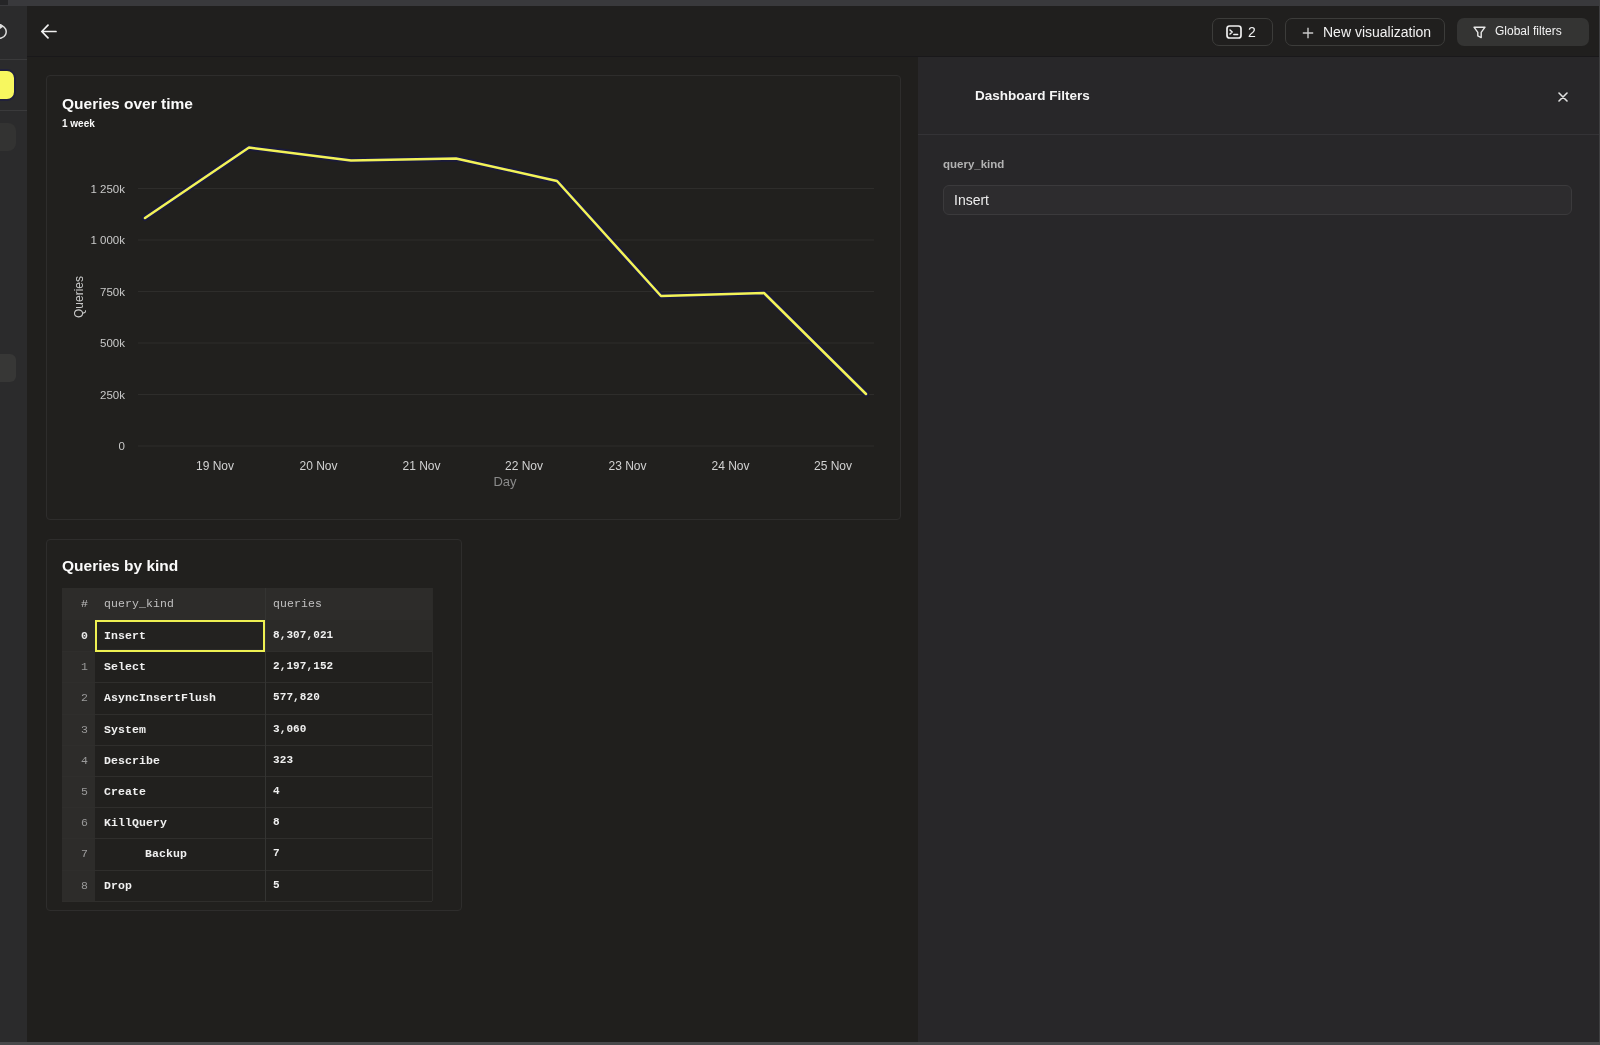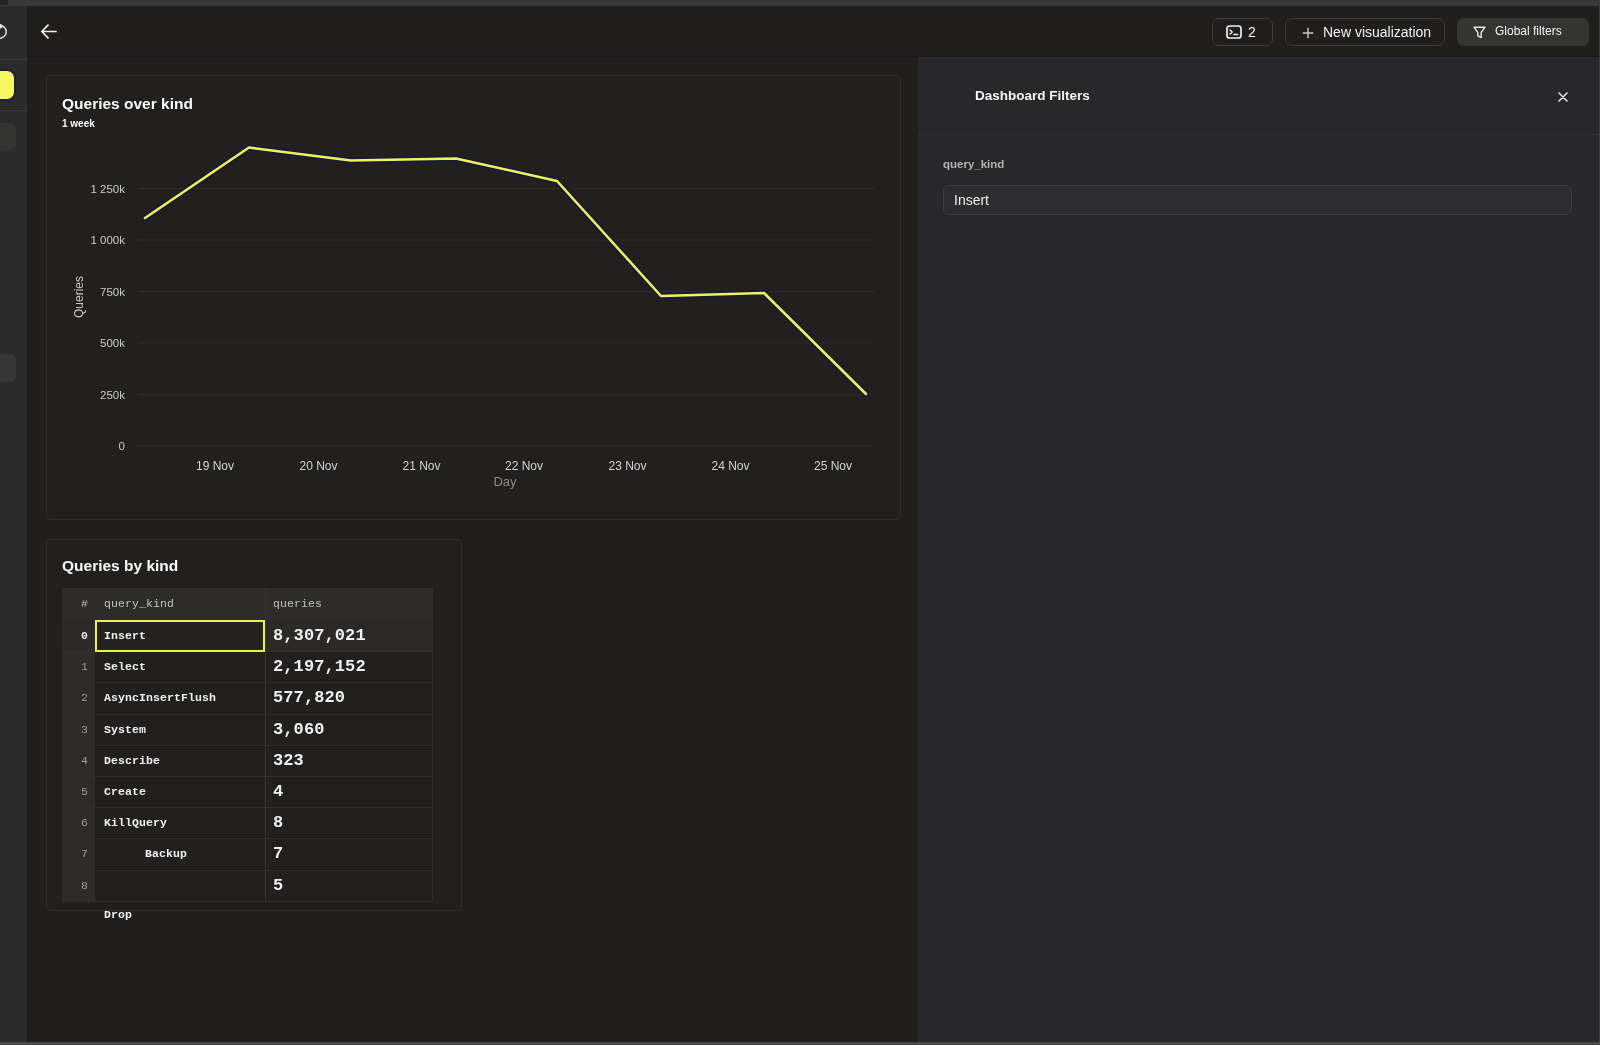--- a/index.html
+++ b/index.html
@@ -3,21 +3,21 @@
 <meta charset="utf-8">
 <style>
   * { margin:0; padding:0; box-sizing:border-box; }
   html,body { width:1600px; height:1045px; overflow:hidden; background:#201f1d;
     font-family:"Liberation Sans", sans-serif; }
   .abs { position:absolute; }
   .idx { left:6px; width:33px; height:31.2px; line-height:31.2px; font-size:11.5px;
          color:#9a9a9a; text-align:center; }
   .k   { left:42px; height:31.2px; line-height:31.2px; font-size:11.5px;
          font-weight:bold; color:#f0f0f0; letter-spacing:0.1px; }
-  .q   { left:211px; height:31.2px; line-height:31.2px; font-size:17px;
+  .q   { left:211px; height:31.2px; line-height:31.2px; font-size:11px;
          font-weight:bold; color:#f0f0f0; letter-spacing:0.1px; }
 </style>
 </head>
 <body>
 
 <div class="abs" style="left:0;top:0;width:1600px;height:6px;background:#39393c;"></div>
 <div class="abs" style="left:0;top:0;width:8px;height:5px;background:#252527;"></div>
 
 <div class="abs" style="left:0;top:6px;width:27px;height:1037px;background:#2b2b2c;overflow:hidden;">
 
@@ -58,21 +58,21 @@
     <svg class="abs" style="left:16px;top:8px;" width="13" height="13" viewBox="0 0 13 13">      
         <path d="M 1 1.2 H 12 L 8.2 6.4 V 11.6 L 4.8 9.9 V 6.4 Z" fill="none" stroke="#e8e8e8" stroke-width="1.4" stroke-linejoin="round"></path>
     </svg>
     <div class="abs" style="left:38px;top:0;width:90px;height:26px;line-height:26px;font-size:12px;color:#f2f2f2;">Global filters</div>
   </div>
 </div>
 
 <div class="abs" style="left:27px;top:57px;width:891px;height:985px;background:#201f1d;">
 
   <div class="abs" style="left:19px;top:18px;width:855px;height:445px;background:#21201e;border:1px solid #2e2d2c;border-radius:4px;"></div>
-  <div class="abs" style="left:35px;top:38px;font-size:15.5px;font-weight:bold;color:#fafafa;">Queries over kind</div>
+  <div class="abs" style="left:35px;top:38px;font-size:15.5px;font-weight:bold;color:#fafafa;">Queries over time</div>
   <div class="abs" style="left:35px;top:61px;font-size:10px;font-weight:bold;color:#fafafa;">1 week</div>
   <svg class="abs" style="left:19px;top:18px;" width="855" height="445" viewBox="0 0 855 445">
     <g stroke="#2e2d2b" stroke-width="1">
       <line x1="92" y1="113.5" x2="828" y2="113.5"></line>
       <line x1="92" y1="165" x2="828" y2="165"></line>
       <line x1="92" y1="216.5" x2="828" y2="216.5"></line>
       <line x1="92" y1="268" x2="828" y2="268"></line>
       <line x1="92" y1="319.5" x2="828" y2="319.5"></line>
       <line x1="92" y1="371" x2="828" y2="371"></line>
     </g>
@@ -132,21 +132,21 @@
     <div class="abs idx" style="top:188px;">5</div>
     <div class="abs k" style="top:188px;">Create</div>
     <div class="abs q" style="top:188px;">4</div>
     <div class="abs idx" style="top:219.2px;">6</div>
     <div class="abs k" style="top:219.2px;">KillQuery</div>
     <div class="abs q" style="top:219.2px;">8</div>
     <div class="abs idx" style="top:250.4px;">7</div>
     <div class="abs k" style="top:250.4px;margin-left:41px;">Backup</div>
     <div class="abs q" style="top:250.4px;">7</div>
     <div class="abs idx" style="top:281.6px;">8</div>
-    <div class="abs k" style="top:281.6px;margin-top:29px;">Drop</div>
+    <div class="abs k" style="top:281.6px;">Drop</div>
     <div class="abs q" style="top:281.6px;">5</div>
 
     <div class="abs" style="left:0;top:63.2px;width:370px;height:1px;background:#2f2e2c;"></div>
     <div class="abs" style="left:0;top:94.4px;width:370px;height:1px;background:#2f2e2c;"></div>
     <div class="abs" style="left:0;top:125.6px;width:370px;height:1px;background:#2f2e2c;"></div>
     <div class="abs" style="left:0;top:156.8px;width:370px;height:1px;background:#2f2e2c;"></div>
     <div class="abs" style="left:0;top:188px;width:370px;height:1px;background:#2f2e2c;"></div>
     <div class="abs" style="left:0;top:219.2px;width:370px;height:1px;background:#2f2e2c;"></div>
     <div class="abs" style="left:0;top:250.4px;width:370px;height:1px;background:#2f2e2c;"></div>
     <div class="abs" style="left:0;top:281.6px;width:370px;height:1px;background:#2f2e2c;"></div>

